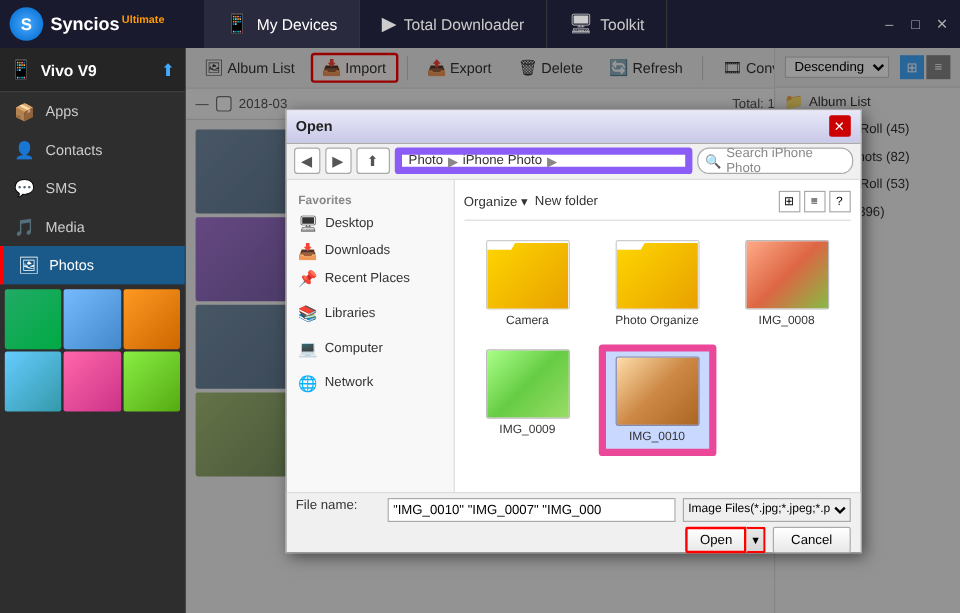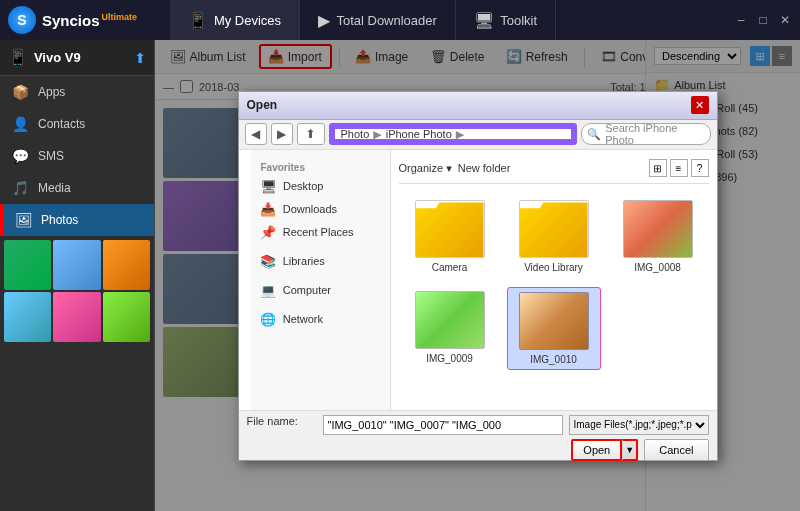--- a/index.html
+++ b/index.html
@@ -165,21 +165,21 @@
       flex: 1; height: 22px; background: white; border: 6px solid #8b5cf6;
       border-radius: 3px; display: flex; align-items: center; padding: 0 6px;
       font-size: 11px; color: #333; gap: 4px;
     }
     .path-sep { color: #888; }
     #search-box {
       width: 130px; height: 22px; background: white; border: 1px solid #aaa;
       border-radius: 10px; display: flex; align-items: center; padding: 0 6px; gap: 4px;
       font-size: 11px; color: #888;
     }
-    #dialog-body { display: flex; flex: 1; overflow: hidden; padding-left: 12px; }
+    #dialog-body { display: flex; flex: 1; overflow: hidden; }
     #dialog-sidebar {
       width: 140px; background: #f8f8f8; border-right: 1px solid #ddd;
       padding: 8px 0; overflow-y: auto;
     }
     .dlg-section { font-size: 10px; color: #888; padding: 4px 10px 2px; font-weight: bold; }
     .dlg-item {
       display: flex; align-items: center; gap: 6px; padding: 4px 10px;
       font-size: 11px; color: #333; cursor: pointer;
     }
     .dlg-item-icon { font-size: 13px; }
@@ -204,21 +204,21 @@
       cursor: pointer; display: flex; align-items: center; justify-content: center; font-size: 10px;
     }
     #file-grid {
       display: grid; grid-template-columns: repeat(3, 1fr); gap: 10px;
       padding: 4px;
     }
     .file-item {
       display: flex; flex-direction: column; align-items: center; gap: 4px;
       cursor: pointer; padding: 4px; border-radius: 3px;
     }
-    .file-item.selected { background: #c8d8ff; border: 1px solid #ec4899; }
+    .file-item.selected { background: #c8d8ff; border: 6px solid #ec4899; }
     .file-thumb {
       width: 70px; height: 58px; border-radius: 2px; overflow: hidden;
       border: 1px solid #ccc; display: flex; align-items: center; justify-content: center;
     }
     .file-label { font-size: 10px; color: #333; text-align: center; }
     
     .folder-thumb {
       width: 70px; height: 58px;
       background: linear-gradient(135deg, #ffd700, #e8a000);
       clip-path: polygon(0 15%, 30% 15%, 35% 5%, 100% 5%, 100% 100%, 0 100%);
@@ -353,21 +353,21 @@
           <span class="tb-icon">🖼</span>
           <span>Album List</span>
         </button>
         <button class="tb-btn highlighted" style="border:2px solid red;">
           <span class="tb-icon">📥</span>
           <span>Import</span>
         </button>
         <div class="tb-sep"></div>
         <button class="tb-btn">
           <span class="tb-icon">📤</span>
-          <span>Image</span>
+          <span>Export</span>
         </button>
         <button class="tb-btn">
           <span class="tb-icon">🗑</span>
           <span>Delete</span>
         </button>
         <button class="tb-btn">
           <span class="tb-icon">🔄</span>
           <span>Refresh</span>
         </button>
         <div class="tb-sep"></div>
@@ -523,21 +523,21 @@
                 <div class="file-thumb">
                   <div class="folder-thumb"></div>
                 </div>
                 <span class="file-label">Camera</span>
               </div>
 
               <div class="file-item">
                 <div class="file-thumb">
                   <div class="folder-thumb"></div>
                 </div>
-                <span class="file-label">Video Library</span>
+                <span class="file-label">Photo Organize</span>
               </div>
 
 
               <div class="file-item">
                 <div class="file-thumb cat-img-2" style="width:70px;height:58px;background:linear-gradient(135deg,#fa8,#d64,#8b4);border:1px solid #bbb;border-radius:2px;"></div>
                 <span class="file-label">IMG_0008</span>
               </div>
 
               <div class="file-item">
                 <div class="file-thumb cat-img-3" style="width:70px;height:58px;background:linear-gradient(135deg,#af8,#6c4,#9d6);border:1px solid #bbb;border-radius:2px;"></div>

